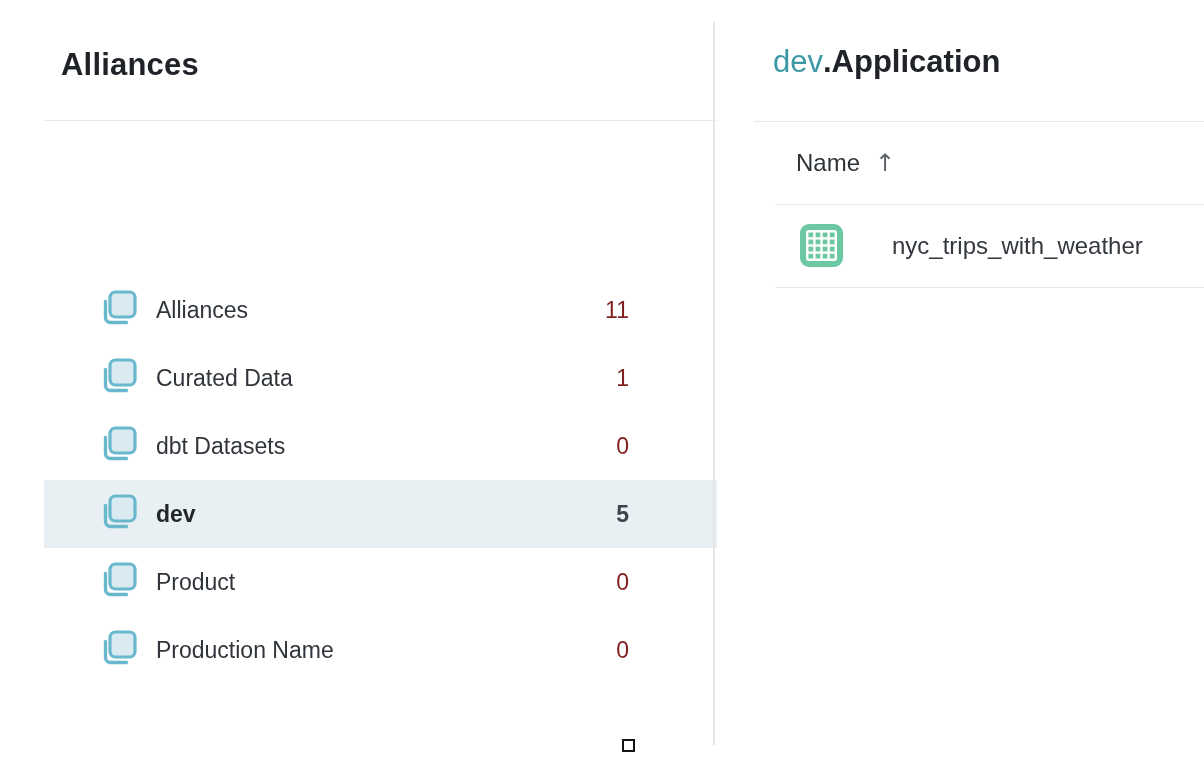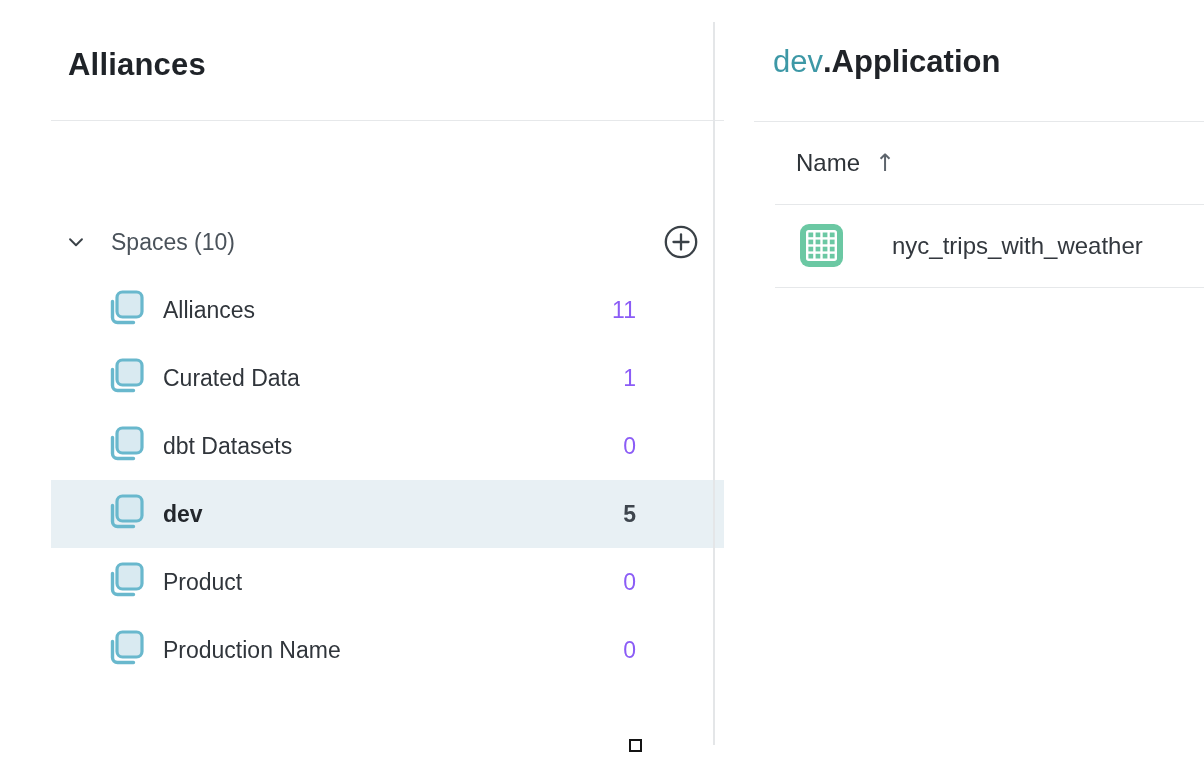--- a/index.html
+++ b/index.html
@@ -1,36 +1,36 @@
 <!DOCTYPE html>
 <html><head>
 <meta charset="utf-8">
 <style>
   * { margin:0; padding:0; box-sizing:border-box; }
   html,body { width:1204px; height:770px; background:#ffffff; overflow:hidden; }
   body { font-family:"Liberation Sans", sans-serif; color:#2b3036; }
   .app { position:relative; width:1204px; height:770px; background:#fff; }
 
   
-  .left-panel { position:absolute; left:11px; top:0; width:705px; height:770px; background:#fff;padding-left:48px; }
+  .left-panel { position:absolute; left:4px; top:0; width:705px; height:770px; background:#fff;padding-left:48px; }
   .panel-title { position:absolute; left:57px; top:47px; font-size:31px; font-weight:700; color:#1f2328; letter-spacing:.2px; }
   .left-divider { position:absolute; left:40px; top:120px; width:673px; height:1px; background:#e6e8ea; }
 
   .home-row { position:absolute; left:40px; top:140px; width:673px; height:68px; background:#e9f1f6; display:flex; align-items:center; padding-left:19px; }
   .home-row .txt { margin-left:17px; font-size:24px; font-weight:600; color:#22262b; }
 
   .spaces-header { position:absolute; left:40px; top:208px; width:673px; height:68px; display:flex; align-items:center; padding-left:14px; padding-right:25px; }
   .spaces-header .lbl { margin-left:24px; font-size:23px; color:#4a525a; }
   .spaces-header .spacer { flex:1; }
 
   .space-list { position:absolute; left:40px; top:276px; width:673px; }
   .space-row { height:68px; display:flex; align-items:center; padding-left:54px; padding-right:88px; }
   .space-row .nm { margin-left:18px; font-size:23px; color:#30353b; }
   .space-row .spacer { flex:1; }
-  .space-row .cnt { font-size:23px; color:#8b5cf6; }
+  .space-row .cnt { font-size:23px; color:#7f1d1d; }
   .space-row.selected { background:#e8f0f4; }
   .space-row.selected .nm { font-weight:700; color:#23272c; }
   .space-row.selected .cnt { font-weight:600; color:#3e454d; }
 
   .glyph-box { position:absolute; left:618px; top:739px; width:13px; height:13px; border:2px solid #141414; background:#fff; }
 
   .v-divider { position:absolute; left:713px; top:22px; width:2px; height:723px; background:#e4e6e8; }
 
   
   .right-panel { position:absolute; left:754px; top:0; width:488px; height:770px; background:#fff; }
@@ -52,32 +52,20 @@
 </head>
 <body>
 
 <div class="app">
 
   <div class="left-panel">
     <div class="panel-title">Alliances</div>
     <div class="left-divider"></div>
 
 
-    <div class="spaces-header">
-      <svg class="icon" width="22" height="22" viewBox="0 0 24 24" fill="none" stroke="#3a4147" stroke-width="2.1" stroke-linecap="round" stroke-linejoin="round">
-        <polyline points="5.5 9 12 15.5 18.5 9"></polyline>
-      </svg>
-      <span class="lbl">Spaces (10)</span>
-      <span class="spacer"></span>
-      <svg class="icon" width="36" height="36" viewBox="0 0 36 36" fill="none" stroke="#3a4147" stroke-width="2.3" stroke-linecap="round">
-        <circle cx="18" cy="18" r="15.2"></circle>
-        <line x1="18" y1="10.5" x2="18" y2="25.5"></line>
-        <line x1="10.5" y1="18" x2="25.5" y2="18"></line>
-      </svg>
-    </div>
 
     <div class="space-list">
 
       <div class="space-row">
         <svg class="icon" width="40" height="44" viewBox="0 0 40 44">
           <path d="M7.5 13.5v16a5 5 0 0 0 5 5h16" fill="none" stroke="#69b8cd" stroke-width="3.4" stroke-linecap="round"></path>
           <rect x="12" y="4" width="25" height="25" rx="5.5" fill="#d9eaf1" stroke="#69b8cd" stroke-width="3.2"></rect>
         </svg>
         <span class="nm">Alliances</span>
         <span class="spacer"></span>

